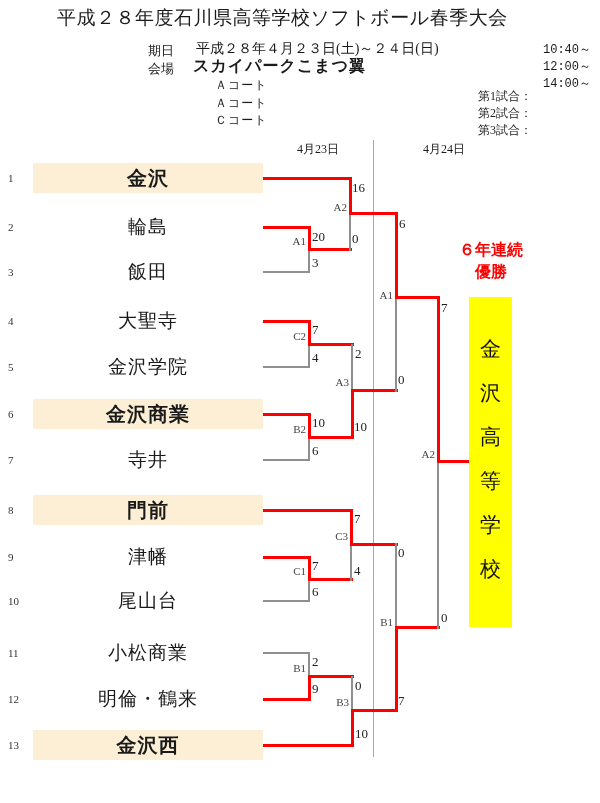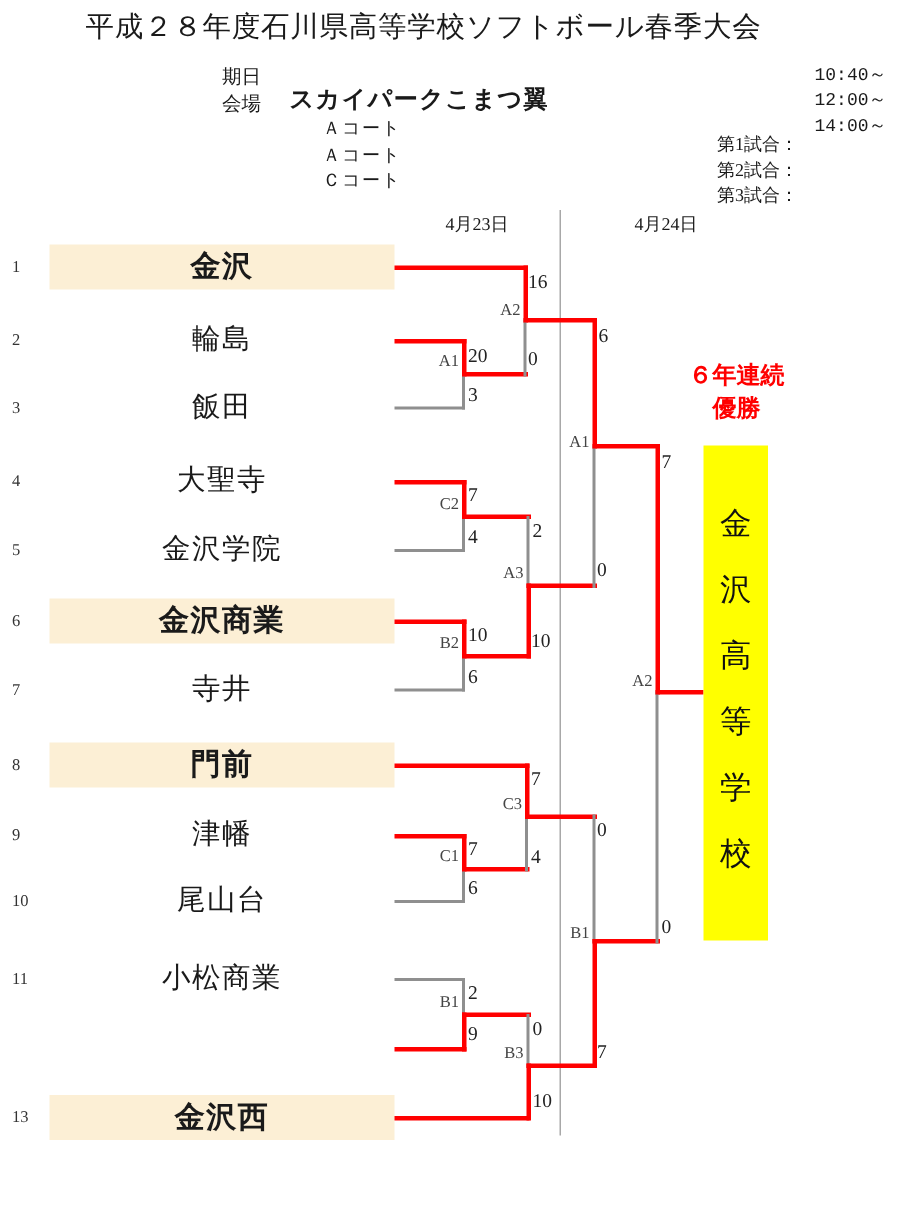--- a/index.html
+++ b/index.html
@@ -29,20 +29,21 @@
     display:flex;flex-direction:column;align-items:center;padding-top:30px;box-sizing:border-box;}
   .champ-char{font-size:21px;line-height:44px;color:#111;}
 </style>
 </head>
 <body>
 
 <div class="page">
 
   <div class="title">平成２８年度石川県高等学校ソフトボール春季大会</div>
   <div class="hdr-label" style="left:148px;top:42px">期日</div>
+  <div class="hdr-value" style="left:196px;top:40px">平成２８年４月２３日(土)～２４日(日)</div>
   <div class="hdr-label" style="left:148px;top:60px">会場</div>
   <div class="venue" style="left:193px;top:56px">スカイパークこまつ翼</div>
   <div class="court" style="left:215px;top:77px">Ａコート</div>
   <div class="court" style="left:215px;top:95px">Ａコート</div>
   <div class="court" style="left:215px;top:112px">Ｃコート</div>
   <div class="gt-label" style="left:478px;top:40px">第1試合：</div>
   <div class="gt-time" style="left:543px;top:41px">10:40～</div>
   <div class="gt-label" style="left:478px;top:57px">第2試合：</div>
   <div class="gt-time" style="left:543px;top:58px">12:00～</div>
   <div class="gt-label" style="left:478px;top:74px">第3試合：</div>
@@ -88,20 +89,24 @@
       <span class="seed">9</span>
       <span class="tcell">津幡</span>
     </div>
   <div class="team-row" style="top:586px">
       <span class="seed">10</span>
       <span class="tcell">尾山台</span>
     </div>
   <div class="team-row" style="top:638px">
       <span class="seed">11</span>
       <span class="tcell">小松商業</span>
+    </div>
+  <div class="team-row" style="top:684px">
+      <span class="seed">12</span>
+      <span class="tcell">明倫・鶴来</span>
     </div>
   <div class="team-row hl" style="top:730px">
       <span class="seed">13</span>
       <span class="tcell">金沢西</span>
     </div>
 
   <div class="r" style="left:263px;top:177px;width:89px;height:3px"></div>
   <div class="r" style="left:263px;top:226px;width:48px;height:3px"></div>
   <div class="g" style="left:263px;top:271px;width:47px;height:2px"></div>
   <div class="r" style="left:263px;top:320px;width:48px;height:3px"></div>

